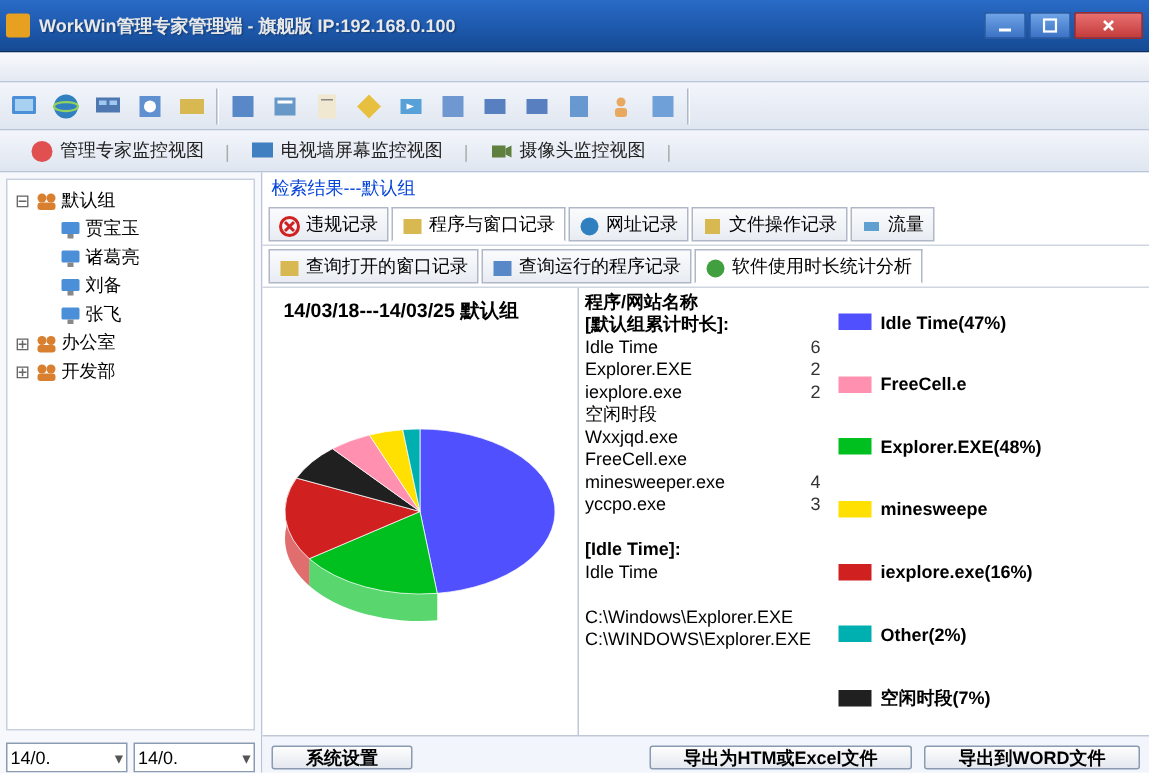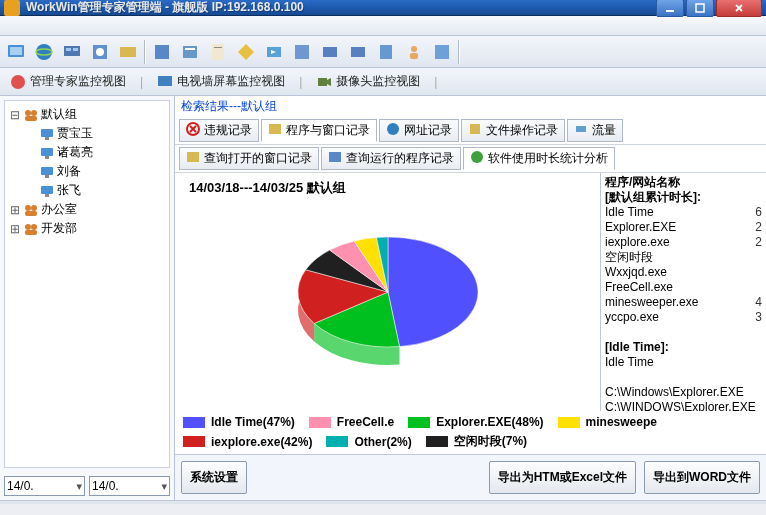--- a/index.html
+++ b/index.html
@@ -1,66 +1,66 @@
 <!DOCTYPE html>
 <html><head>
 <meta charset="utf-8">
 <style>
 *{box-sizing:border-box;margin:0;padding:0;font-family:"Microsoft YaHei",SimSun,Arial,sans-serif;font-size:12px}
 body{background:#eceef4;width:766px;height:515px;overflow:hidden;position:relative}
-.titlebar{height:16px;background:linear-gradient(180deg,#2a6bc7 0%,#1e5aae 50%,#164a94 100%);display:flex;align-items:center;padding:0 4px;color:#fff;border-bottom:1px solid #0a2d5c}
+.titlebar{height:35px;background:linear-gradient(180deg,#2a6bc7 0%,#1e5aae 50%,#164a94 100%);display:flex;align-items:center;padding:0 4px;color:#fff;border-bottom:1px solid #0a2d5c}
 .titlebar-icon{width:16px;height:16px;background:#e8a020;border-radius:2px;margin-right:6px}
 .titlebar-text{flex:1;color:#e8e8e8;font-weight:bold;text-shadow:1px 1px 1px rgba(0,0,0,.3)}
 .winbtns{display:flex;gap:2px}
 .winbtn{width:28px;height:18px;display:flex;align-items:center;justify-content:center;border-radius:2px;cursor:pointer}
 .winbtn.min,.winbtn.max{background:linear-gradient(180deg,#6fa4e6,#3b72c4);border:1px solid #2a5ba0}
 .winbtn.close{background:linear-gradient(180deg,#e97070,#c43b3b);border:1px solid #a02a2a;width:46px}
 .winbtn svg{width:10px;height:10px}
 .menubar{height:20px;background:linear-gradient(180deg,#f7f9fc,#e4e9f2);border-bottom:1px solid #b8c4d8;display:flex;align-items:center;padding:0 6px;gap:14px}
 .toolbar{height:32px;background:linear-gradient(180deg,#f2f5fb,#e0e6f0);border-bottom:1px solid #b8c4d8;display:flex;align-items:center;padding:0 4px;gap:4px}
 .tbicon{width:24px;height:24px;display:flex;align-items:center;justify-content:center;cursor:pointer;border-radius:3px}
 .tbicon svg{width:20px;height:20px}
 .sep{width:2px;height:24px;border-left:1px solid #b0b8c8;border-right:1px solid #fff}
-.viewtabs{height:28px;background:linear-gradient(180deg,#f2f5fb,#e0e6f0);border-bottom:1px solid #b8c4d8;display:flex;align-items:center;padding:0 10px;gap:14px}
+.viewtabs{height:28px;background:linear-gradient(180deg,#f2f5fb,#e0e6f0);border-bottom:1px solid #b8c4d8;display:flex;align-items:center;padding:0 20px;gap:14px}
 .vtab{display:flex;align-items:center;gap:4px;cursor:pointer;color:#222}
 .vtab .ico{width:16px;height:16px;display:inline-flex;align-items:center;justify-content:center}
 .body{display:flex;height:404px}
 .sidebar{width:175px;border-right:1px solid #b8c4d8;display:flex;flex-direction:column;background:#f6f8fc}
 .tree{flex:1;background:#fff;border:1px solid #c8d0e0;margin:4px;overflow:auto;padding:4px}
 .tnode{display:flex;align-items:center;gap:2px;padding:1px 0;cursor:pointer;white-space:nowrap}
 .tind{display:inline-block;width:12px;text-align:center;color:#666}
 .tico{width:16px;height:16px;display:inline-flex;align-items:center;justify-content:center}
 .tnode.child{padding-left:30px}
 .sbtm{padding:4px;display:flex;flex-direction:column;gap:4px}
 .daterow{display:flex;gap:4px}
 .datesel{flex:1;height:20px;border:1px solid #8a9ab0;background:#fff;display:flex;align-items:center;padding:0 2px;font-size:11px}
 .datesel::after{content:"▾";margin-left:auto;color:#555}
 .btnrow{display:flex;gap:4px}
 .btn{flex:1;height:24px;background:linear-gradient(180deg,#fdfdfd,#e4e8ef);border:1px solid #8a9ab0;border-radius:2px;display:flex;align-items:center;justify-content:center;cursor:pointer;font-size:12px}
 .main{flex:1;display:flex;flex-direction:column;background:#fff;position:relative}
 .searchres{color:#0645d8;padding:2px 6px;font-size:12px}
 .subtabs{display:flex;padding:2px 4px;gap:2px;flex-wrap:wrap;border-bottom:1px solid #d0d6e0}
-.stab{display:flex;align-items:flex-start;gap:4px;padding:2px 6px;border:1px solid #b0b8c8;background:linear-gradient(180deg,#fafbfd,#e8ecf2);cursor:pointer;font-size:12px;white-space:nowrap}
+.stab{display:flex;align-items:flex-end;gap:4px;padding:2px 6px;border:1px solid #b0b8c8;background:linear-gradient(180deg,#fafbfd,#e8ecf2);cursor:pointer;font-size:12px;white-space:nowrap}
 .stab.active{border-bottom-color:#fff;background:#fff}
 .stab .ico{width:14px;height:14px;display:inline-flex}
 .subtabs2{display:flex;padding:2px 4px;gap:2px;border-bottom:1px solid #d0d6e0}
-.content{flex:1;display:flex;flex-direction:column;overflow:hidden}
+.content{flex:1;display:flex;flex-direction:row;overflow:hidden}
 .daterange{padding:4px 8px;font-weight:bold;font-size:13px}
 .chartrow{flex:1;display:flex;min-height:0}
 .chartarea{flex:1;position:relative;display:flex;align-items:center;justify-content:center}
 .rightlist{width:166px;border-left:1px solid #c0c8d8;background:#fff;overflow:auto;padding:2px 4px;font-family:"SimSun",monospace;font-size:12px;line-height:15px}
 .rightlist .hdr{font-weight:bold}
 .rightlist .lbl{font-weight:bold;color:#000}
 .rightlist .row{display:flex;justify-content:space-between}
 .rightlist .row .v{color:#333}
 .legend{display:flex;flex-wrap:wrap;padding:4px 8px;gap:4px 14px;font-family:"SimSun",monospace;font-size:12px;font-weight:bold}
 .litem{display:flex;align-items:center;gap:6px}
 .lcolor{width:22px;height:11px}
 .bottombtns{display:flex;padding:6px;gap:8px;border-top:1px solid #c0c8d8;background:#f2f5fb}
-.bbtn{height:33px;padding:0 8px;background:linear-gradient(180deg,#fdfdfd,#e4e8ef);border:1px solid #8a9ab0;border-radius:2px;display:flex;align-items:center;justify-content:center;cursor:pointer;font-size:12px;font-weight:bold}
+.bbtn{height:16px;padding:0 22px;background:linear-gradient(180deg,#fdfdfd,#e4e8ef);border:1px solid #8a9ab0;border-radius:2px;display:flex;align-items:center;justify-content:center;cursor:pointer;font-size:12px;font-weight:bold}
 .spacer{flex:1}
 .statusbar{height:4px;background:#e0e4ec;border-top:1px solid #c0c8d8}
 </style>
 </head>
 <body>
 
 <div class="titlebar">
   <div class="titlebar-icon"></div>
   <div class="titlebar-text">WorkWin管理专家管理端 - 旗舰版 IP:192.168.0.100</div>
   <div class="winbtns">
@@ -423,21 +423,21 @@
           <div class="litem">
             <span class="lcolor" style="background:#00c020"></span>
             <span>Explorer.EXE(48%)</span>
           </div>
           <div class="litem">
             <span class="lcolor" style="background:#ffe000"></span>
             <span>minesweepe</span>
           </div>
           <div class="litem">
             <span class="lcolor" style="background:#d02020"></span>
-            <span>iexplore.exe(42%)</span>
+            <span>iexplore.exe(16%)</span>
           </div>
           <div class="litem">
             <span class="lcolor" style="background:#00b0b0"></span>
             <span>Other(2%)</span>
           </div>
           <div class="litem">
             <span class="lcolor" style="background:#202020"></span>
             <span>空闲时段(7%)</span>
           </div>
         </div>

